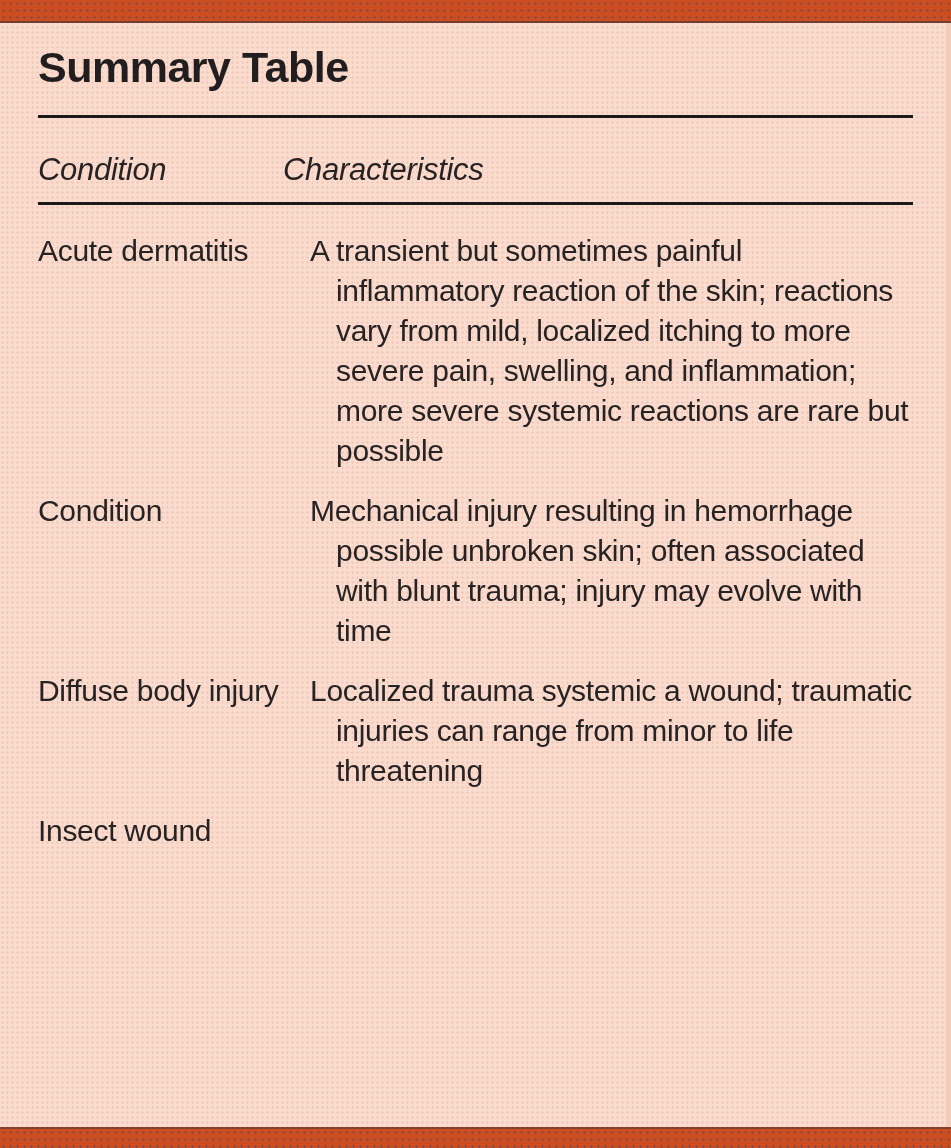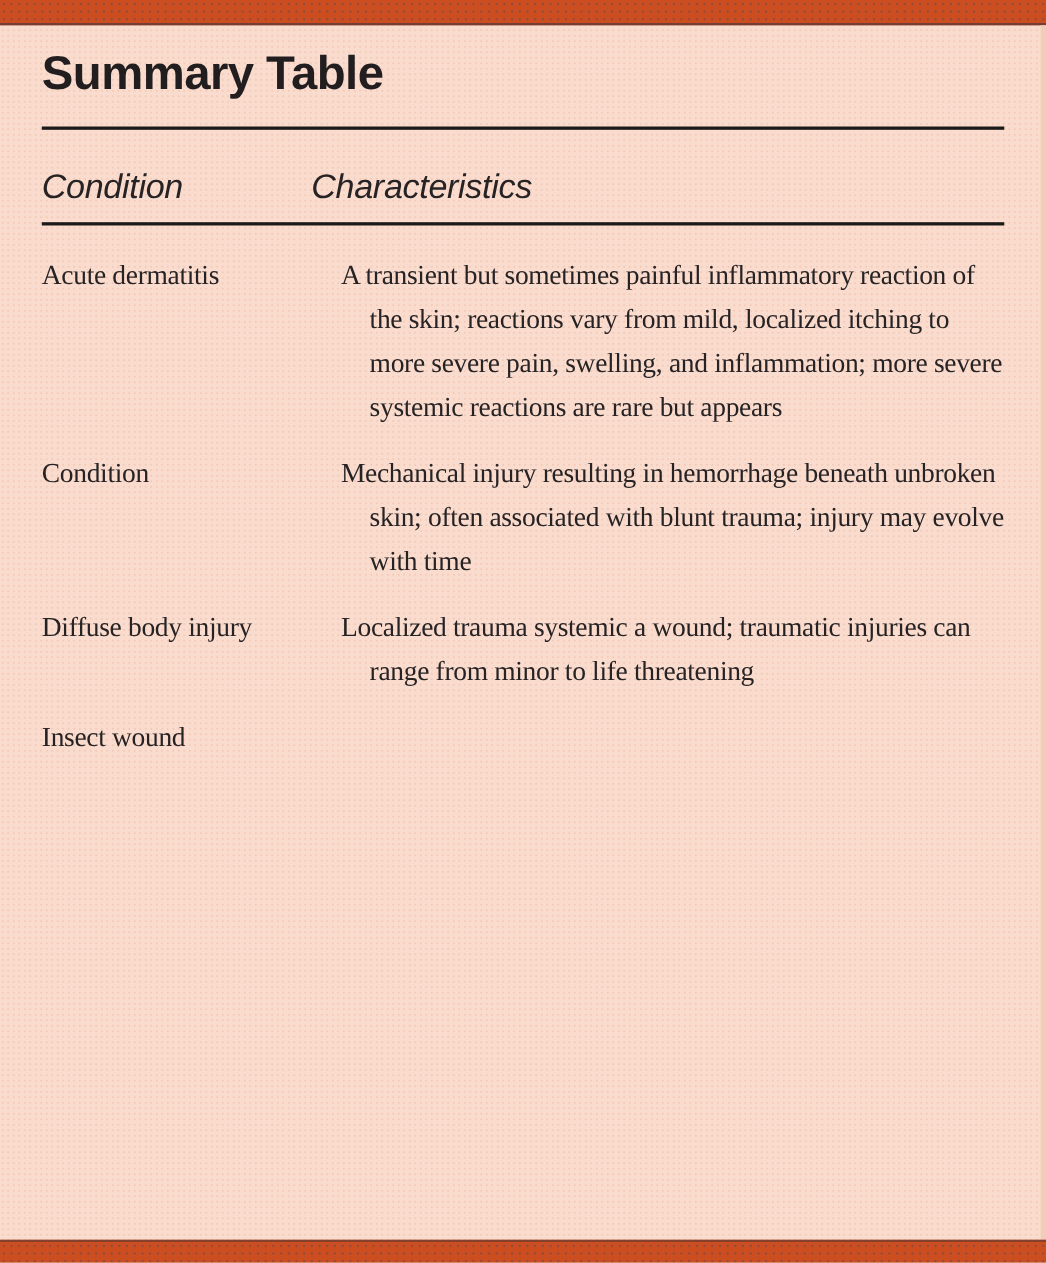--- a/index.html
+++ b/index.html
@@ -62,24 +62,23 @@
     font-style: italic;
     letter-spacing: -0.3px;
     line-height: 40px;
   }
   .col-condition { width: 245px; flex: 0 0 245px; }
   .col-characteristics { flex: 1 1 auto; }
   .rows { margin-top: 26px; }
   .t-row {
     display: flex;
     margin-bottom: 20px;
-    font-size: 25px;
+    font-size: 30px;
     letter-spacing: -0.3px;
     line-height: 40px;
-    font-family: Liberation Serif, serif;
   }
   .cell-condition {
     width: 218px;
     flex: 0 0 218px;
     margin-right: 27px;
     padding-left: 27px;
     text-indent: -27px;
   }
   .cell-characteristics {
     flex: 1 1 auto;
@@ -105,27 +104,27 @@
     <div class="header-row">
       <div class="col-condition">Condition</div>
       <div class="col-characteristics">Characteristics</div>
     </div>
 
     <hr class="rule under-header">
 
     <div class="rows">
   <div class="t-row">
     <div class="cell-condition">Acute dermatitis</div>
-    <div class="cell-characteristics">A transient but sometimes painful inflammatory reaction of the skin; reactions vary from mild, localized itching to more severe pain, swelling, and inflammation; more severe systemic reactions are rare but appears</div>
+    <div class="cell-characteristics">A transient but sometimes painful inflammatory reaction of the skin; reactions vary from mild, localized itching to more severe pain, swelling, and inflammation; more severe systemic reactions are rare but possible</div>
   </div>
 
 
   <div class="t-row">
     <div class="cell-condition">Condition</div>
-    <div class="cell-characteristics">Mechanical injury resulting in hemorrhage beneath unbroken skin; often associated with blunt trauma; injury may evolve with time</div>
+    <div class="cell-characteristics">Mechanical injury resulting in hemorrhage possible unbroken skin; often associated with blunt trauma; injury may evolve with time</div>
   </div>
 
   <div class="t-row">
     <div class="cell-condition">Diffuse body injury</div>
     <div class="cell-characteristics">Localized trauma systemic a wound; traumatic injuries can range from minor to life threatening</div>
   </div>
 
   <div class="t-row">
     <div class="cell-condition">Insect wound</div>
   </div>

